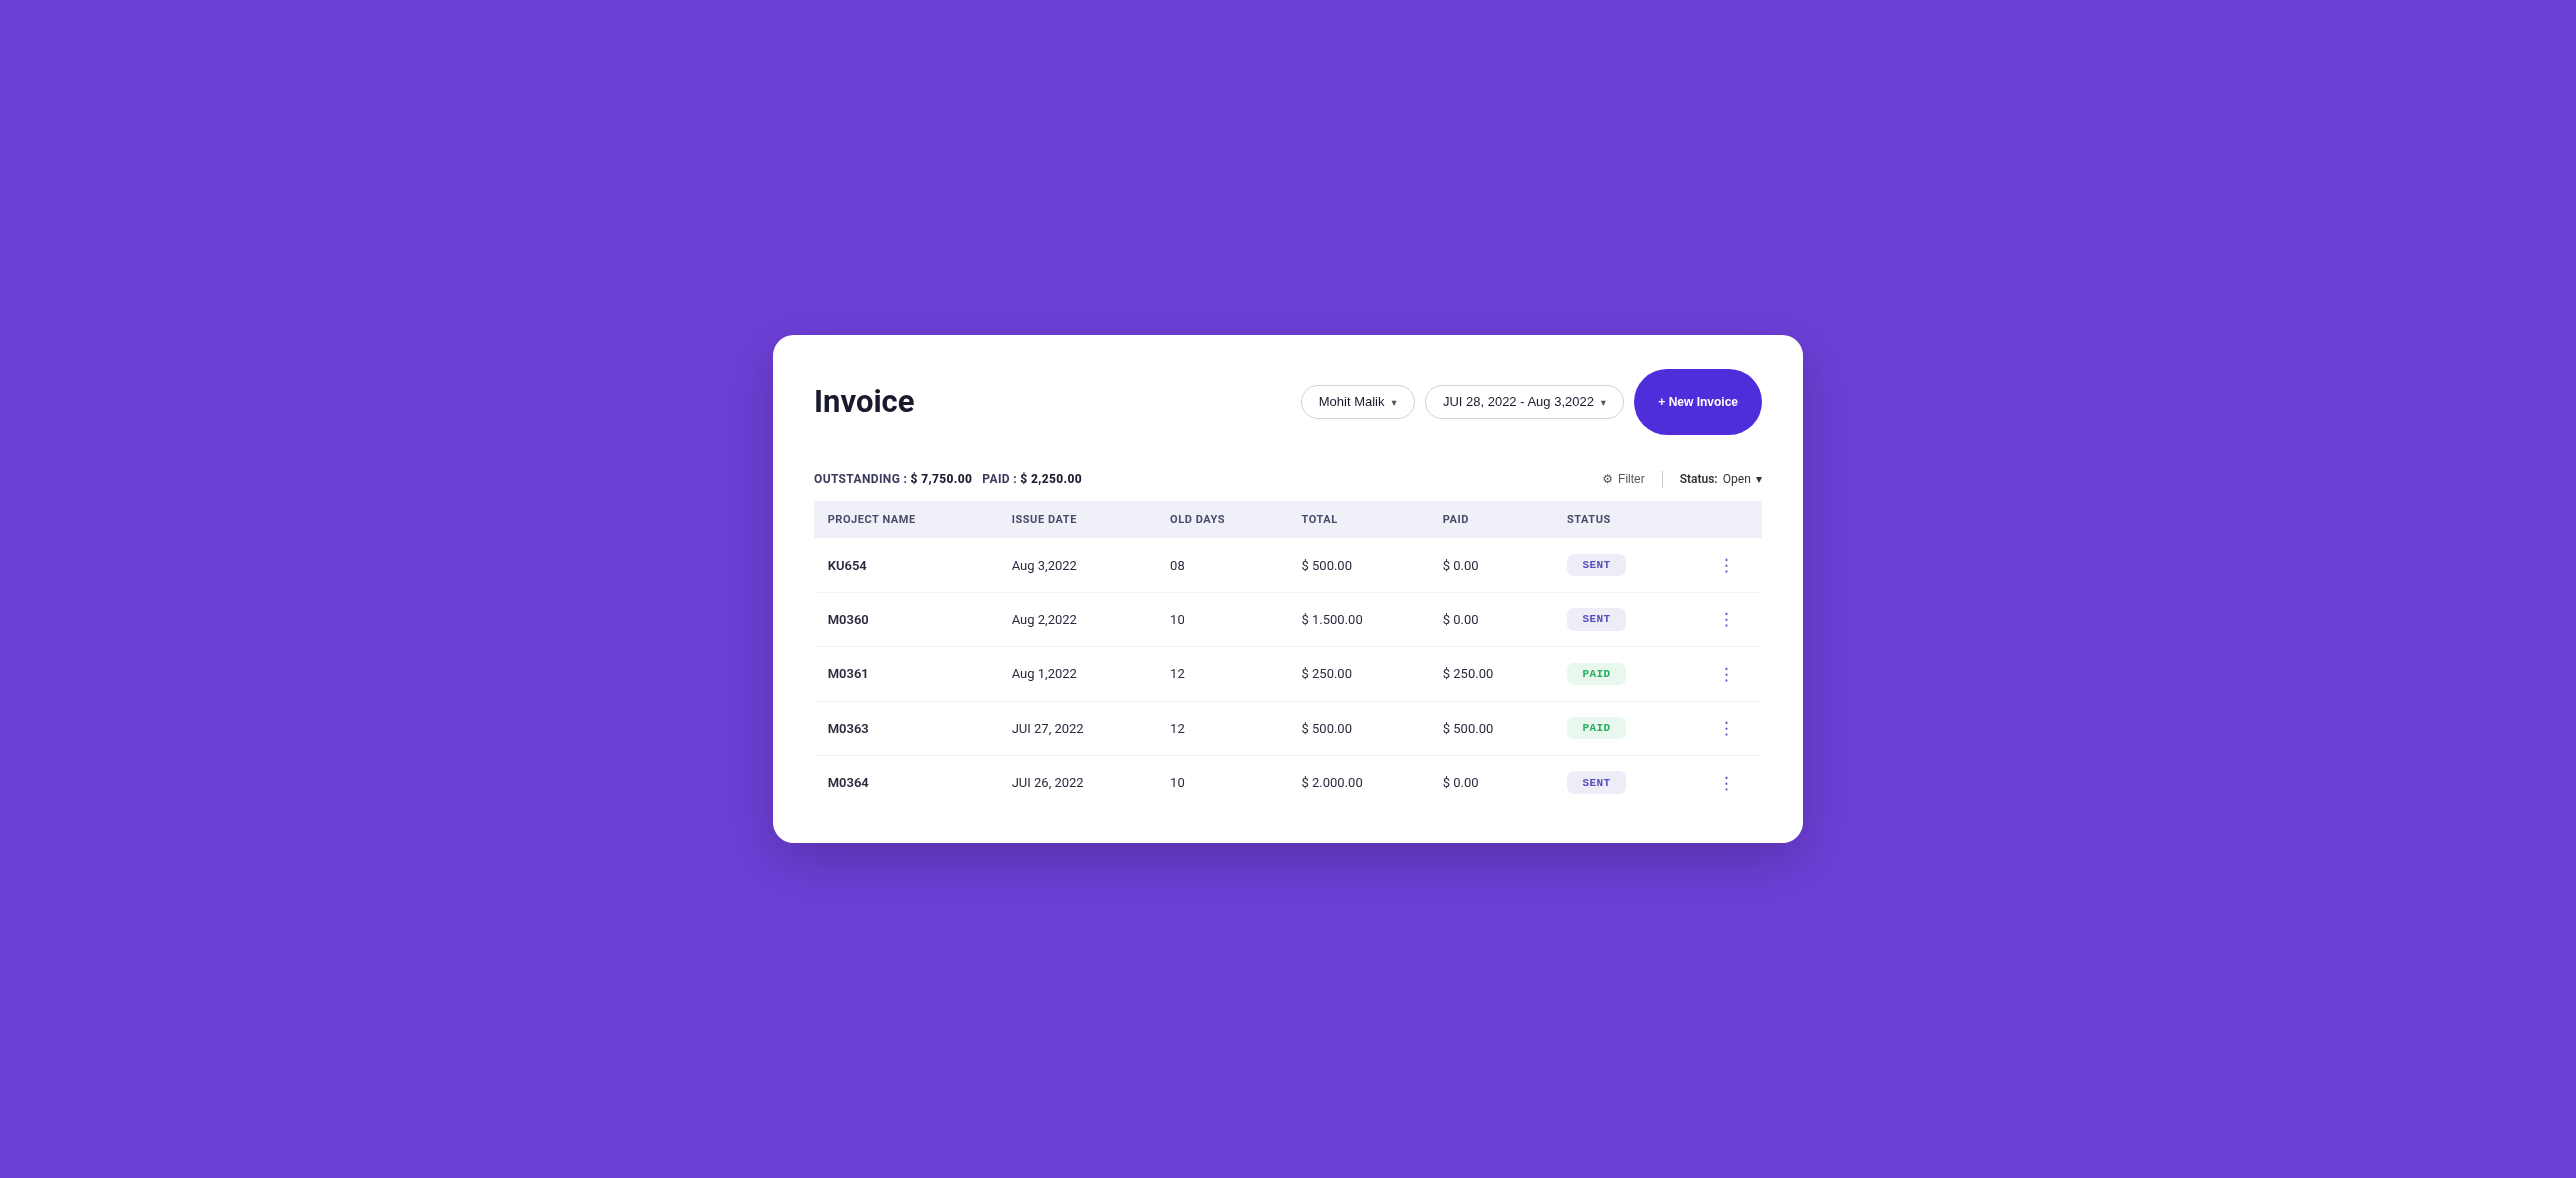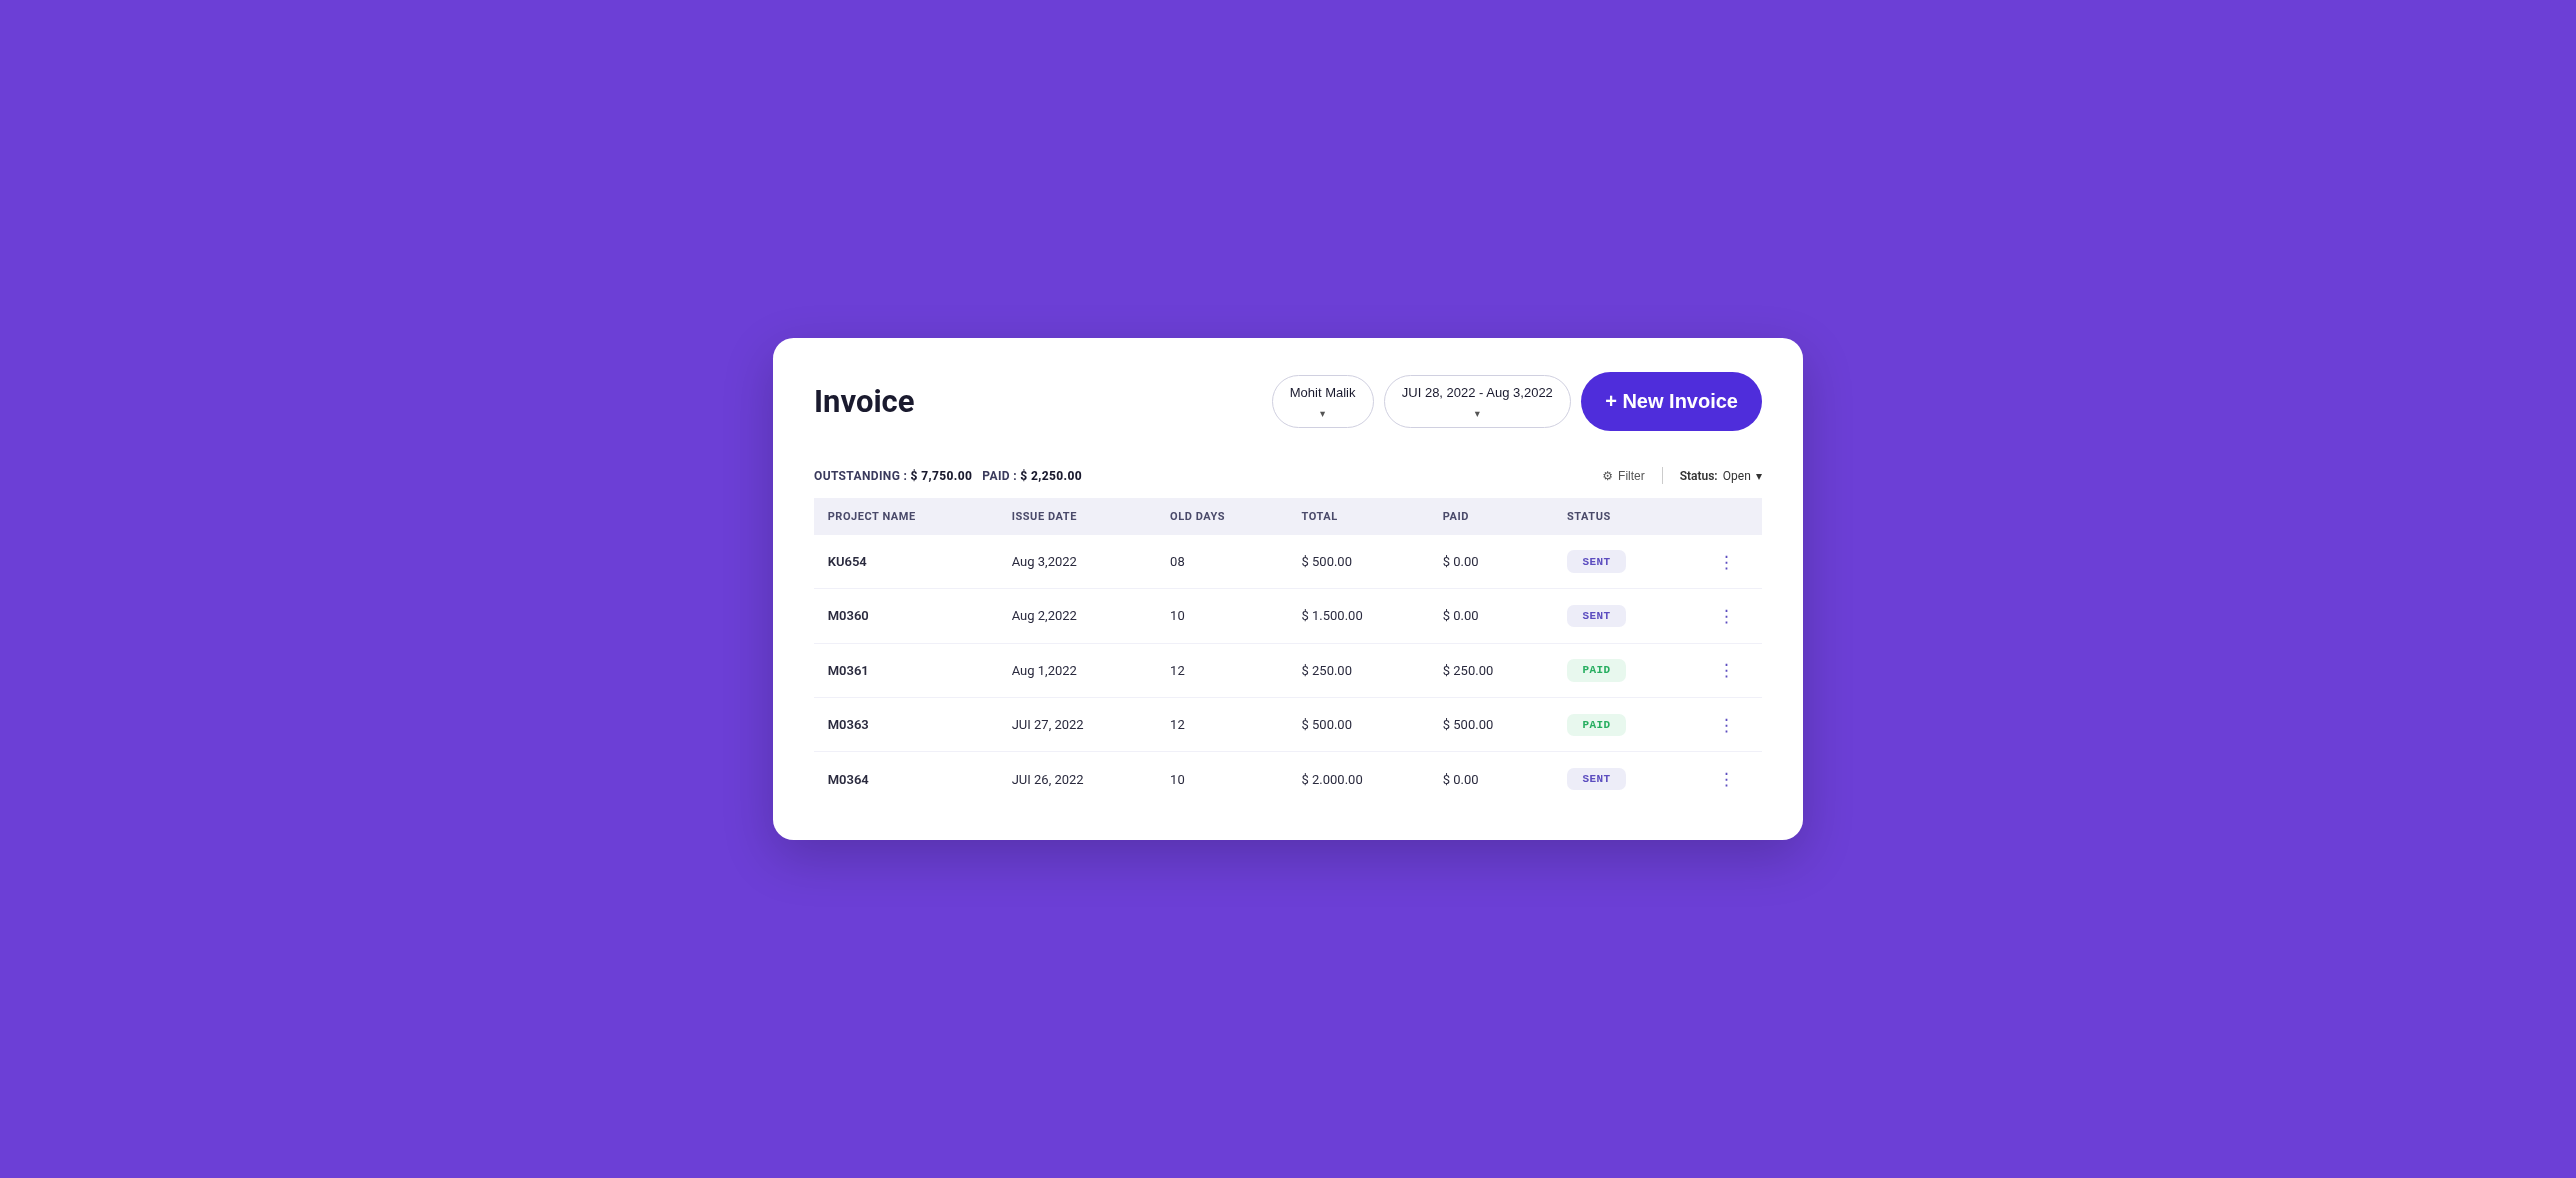--- a/index.html
+++ b/index.html
@@ -47,38 +47,37 @@
       align-items: center;
       gap: 6.9px;
       padding: 8.6px 17px;
       border: 1.3px solid #d0d0e0;
       border-radius: 43px;
       background: #fff;
       font-size: 13px;
       color: #1a1a2e;
       cursor: pointer;
       white-space: nowrap;
-      flex-direction: column;
     }
 
     .dropdown-btn .chevron {
       font-size: 10.3px;
       color: #555;
     }
 
     .new-invoice-btn {
       display: flex;
       align-items: center;
       gap: 6.9px;
-      padding: 18px 24px;
+      padding: 26px 24px;
       background: #4f2ddb;
       color: #fff;
       border: none;
       border-radius: 43px;
-      font-size: 20px;
+      font-size: 12px;
       font-weight: 600;
       cursor: pointer;
     }
 
     
     .summary-row {
       display: flex;
       align-items: center;
       justify-content: space-between;
       margin-bottom: 13.7px;

